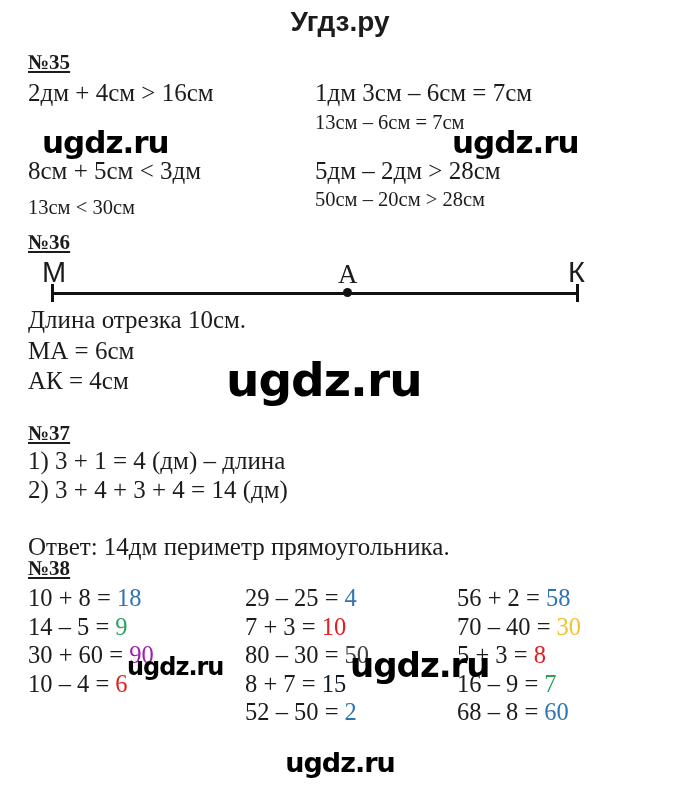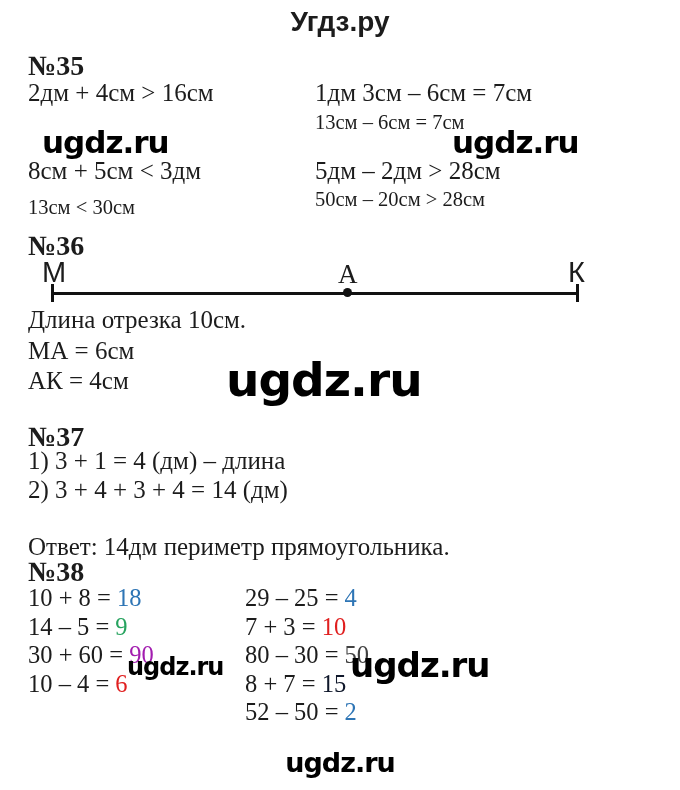--- a/index.html
+++ b/index.html
@@ -6,21 +6,21 @@
   html,body { background:#ffffff; }
   .page {
     position:relative; width:680px; height:790px; background:#fff;
     font-family:"Liberation Serif", serif; color:#1c1c1c; overflow:hidden;
   }
   .abs { position:absolute; white-space:nowrap; }
   .title {
     font-family:"Liberation Sans", sans-serif; font-weight:700;
     font-size:28px; text-align:center; left:0; width:100%; top:6px;
   }
-  .sec-h { font-weight:700; font-size:28px; }
+  .sec-h { font-weight:700; font-size:21px;text-decoration:underline; }
   .stmt { font-size:25px; }
   .chk  { font-size:20.5px; }
   .wm {
     font-family:"DejaVu Sans", sans-serif; font-weight:700; color:#000;
     letter-spacing:-1px; z-index:3;
   }
   .body-line { font-size:25px; }
   .seg-line { position:absolute; left:52px; top:292px; width:526px; height:3px; background:#111; }
   .seg-tick { position:absolute; top:284px; width:3px; height:18px; background:#111; }
   .seg-tick.left  { left:51px; }
@@ -85,19 +85,26 @@
   </div>
 
   <div class="eq-col" style="left:245px;">
     <div class="eq"><span>29 – 25 = </span><span class="ans" style="color: rgb(46, 117, 181);">4</span></div>
     <div class="eq"><span>7 + 3 = </span><span class="ans" style="color: rgb(224, 31, 31);">10</span></div>
     <div class="eq"><span>80 – 30 = </span><span class="ans" style="color: #404040;">50</span></div>
     <div class="eq"><span>8 + 7 = </span><span class="ans" style="color: #0f172a;">15</span></div>
     <div class="eq"><span>52 – 50 = </span><span class="ans" style="color: rgb(46, 117, 181);">2</span></div>
   </div>
 
+  <div class="eq-col" style="left:457px;">
+    <div class="eq"><span>56 + 2 = </span><span class="ans" style="color: rgb(46, 117, 181);">58</span></div>
+    <div class="eq"><span>70 – 40 = </span><span class="ans" style="color: rgb(241, 194, 50);">30</span></div>
+    <div class="eq"><span>5 + 3 = </span><span class="ans" style="color: rgb(224, 31, 31);">8</span></div>
+    <div class="eq"><span>16 – 9 = </span><span class="ans" style="color: rgb(39, 163, 95);">7</span></div>
+    <div class="eq"><span>68 – 8 = </span><span class="ans" style="color: rgb(46, 117, 181);">60</span></div>
+  </div>
 
   <div class="abs wm" style="left:127px; top:653px; font-size:24px;">ugdz.ru</div>
   <div class="abs wm" style="left:350px; top:645px; font-size:34px;">ugdz.ru</div>
 
   <div class="abs wm" style="left:0; width:100%; text-align:center; top:747px; font-size:27px;">ugdz.ru</div>
 
 </div>
 
 </body></html>

